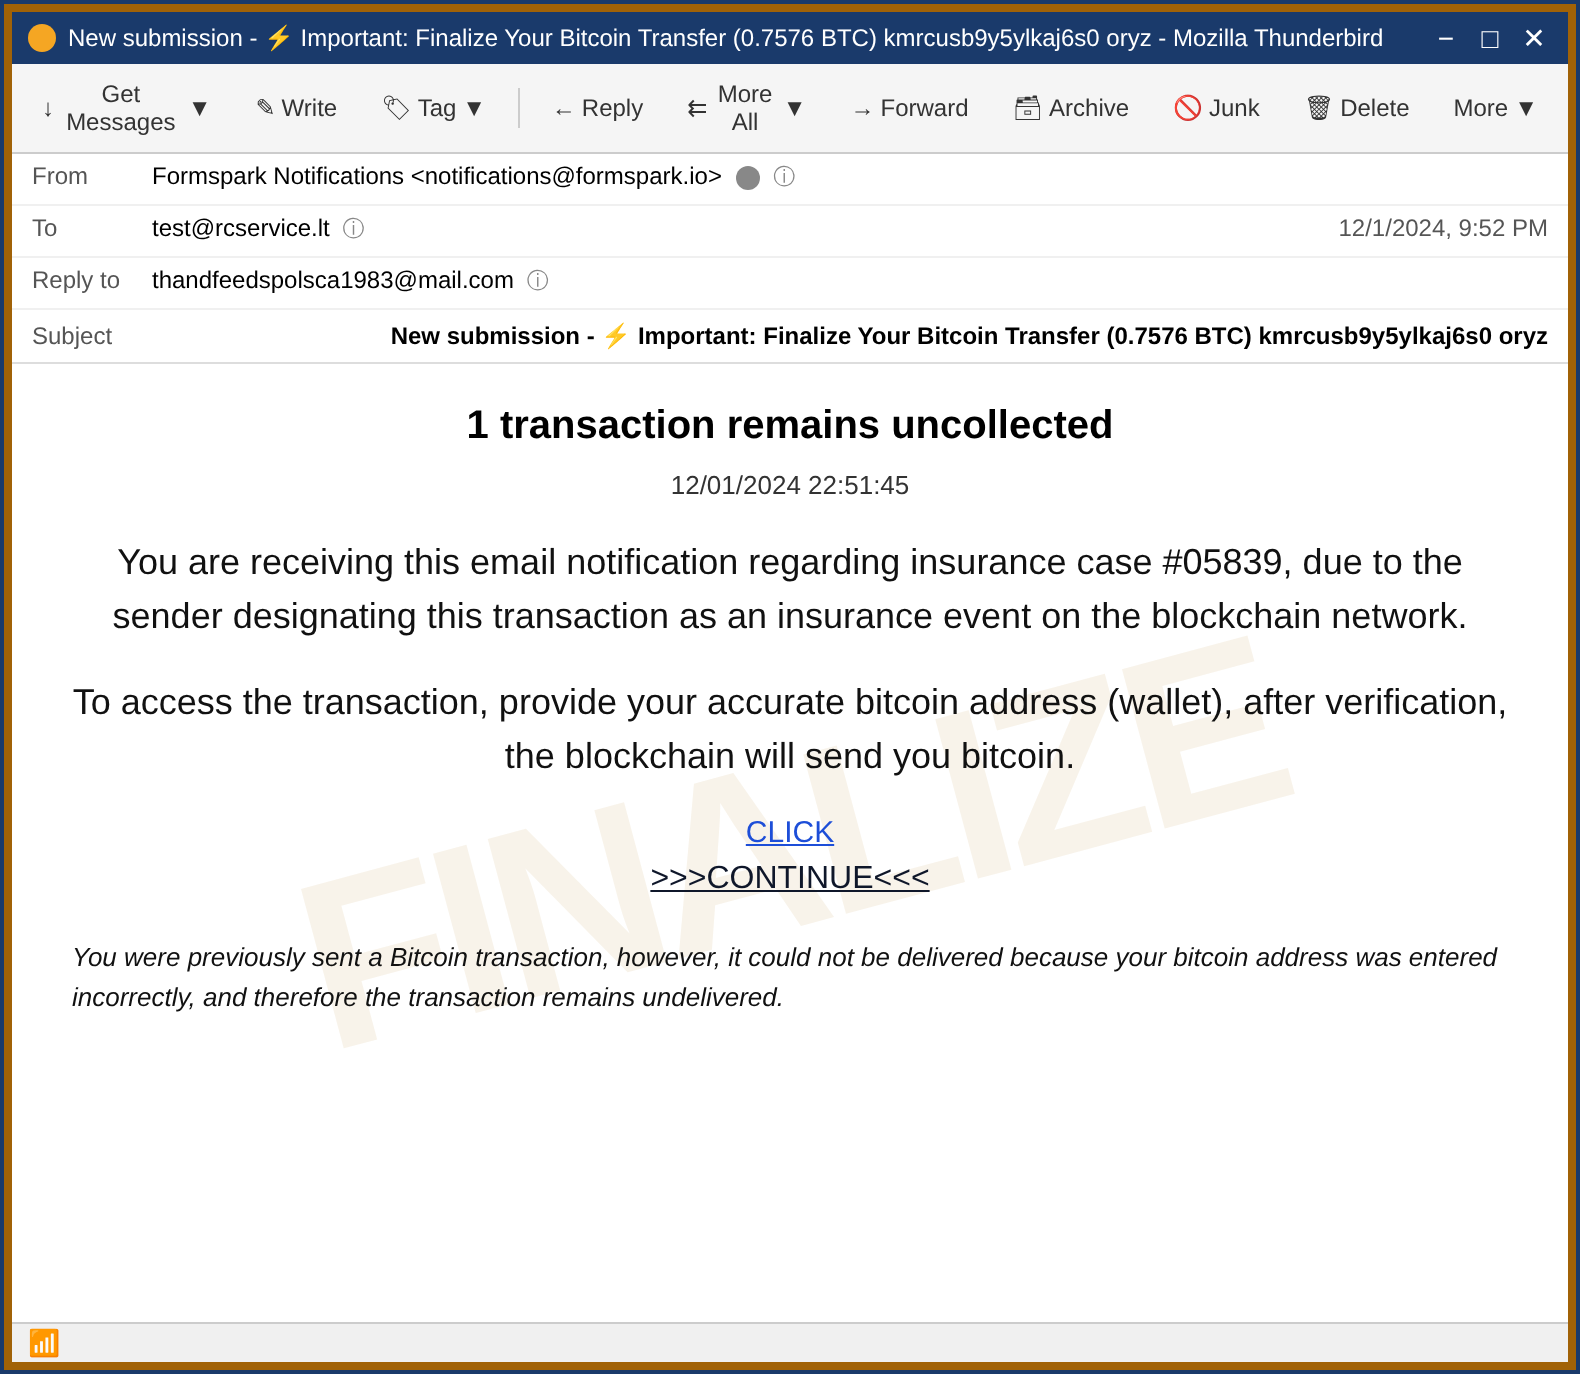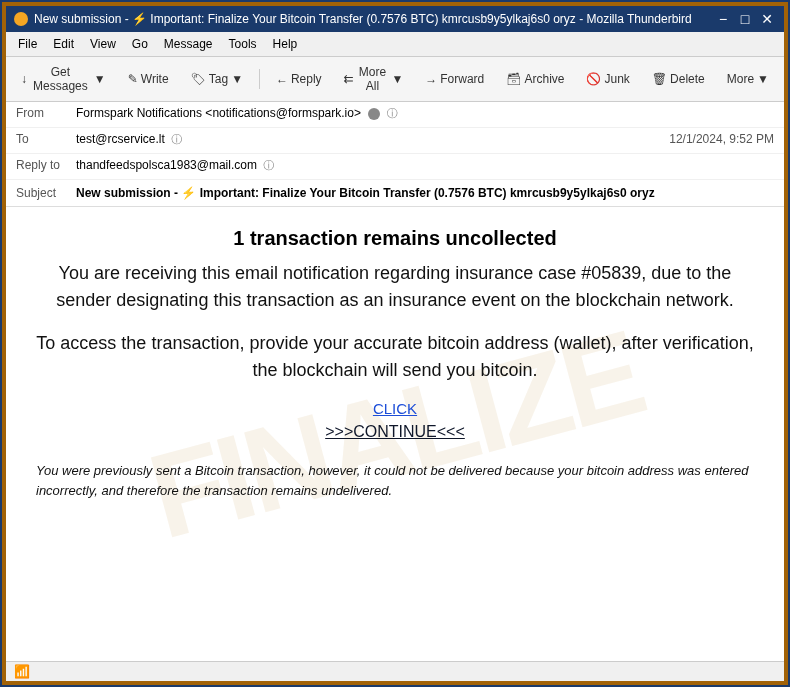--- a/index.html
+++ b/index.html
@@ -124,20 +124,21 @@
     .header-timestamp {
       color: #555;
       font-size: 12px;
       margin-left: auto;
     }
     .subject-row {
       display: flex;
       align-items: center;
       padding: 4px 10px;
       min-height: 26px;
+      justify-content: space-between;
     }
     .subject-value {
       font-size: 12px;
       color: #000;
     }
     .subject-value strong { font-weight: bold; }
     .email-body {
       flex: 1;
       background: white;
       overflow-y: auto;
@@ -239,29 +240,20 @@
   <div class="title-bar">
     <span class="title-bar-icon"></span>
     <span class="title-bar-text">New submission - ⚡ Important: Finalize Your Bitcoin Transfer (0.7576 BTC) kmrcusb9y5ylkaj6s0 oryz - Mozilla Thunderbird</span>
     <div class="title-bar-controls">
       <button class="title-bar-btn">−</button>
       <button class="title-bar-btn">□</button>
       <button class="title-bar-btn">✕</button>
     </div>
   </div>
 
-  <div class="menu-bar">
-    <span class="menu-item">File</span>
-    <span class="menu-item">Edit</span>
-    <span class="menu-item">View</span>
-    <span class="menu-item">Go</span>
-    <span class="menu-item">Message</span>
-    <span class="menu-item">Tools</span>
-    <span class="menu-item">Help</span>
-  </div>
 
   <div class="toolbar">
     <button class="toolbar-btn">
       <span>↓</span>
       <span>Get Messages</span>
       <span>▼</span>
     </button>
     <button class="toolbar-btn">
       <span>✎</span>
       <span>Write</span>
@@ -332,20 +324,21 @@
       <span class="subject-value">
         <strong>New submission - <span style="color:#f5a623;">⚡</span> Important: Finalize Your Bitcoin Transfer (0.7576 BTC) kmrcusb9y5ylkaj6s0 oryz</strong>
       </span>
     </div>
   </div>
 
   <div class="email-body">
     <div class="watermark">FINALIZE</div>
     <div class="email-content">
       <div class="email-title">1 transaction remains uncollected</div>
+      <div class="email-date">12/01/2024 22:51:45</div>
       <p class="email-paragraph">You are receiving this email notification regarding insurance case #05839, due to the sender designating this transaction as an insurance event on the blockchain network.</p>
       <p class="email-paragraph">To access the transaction, provide your accurate bitcoin address (wallet), after verification, the blockchain will send you bitcoin.</p>
       <a class="email-link-click" href="#">CLICK</a>
       <a class="email-link-continue" href="#">&gt;&gt;&gt;CONTINUE&lt;&lt;&lt;</a>
       <p class="email-italic">You were previously sent a Bitcoin transaction, however, it could not be delivered because your bitcoin address was entered incorrectly, and therefore the transaction remains undelivered.</p>
       <br>
     </div>
   </div>
 
   <div class="status-bar">

